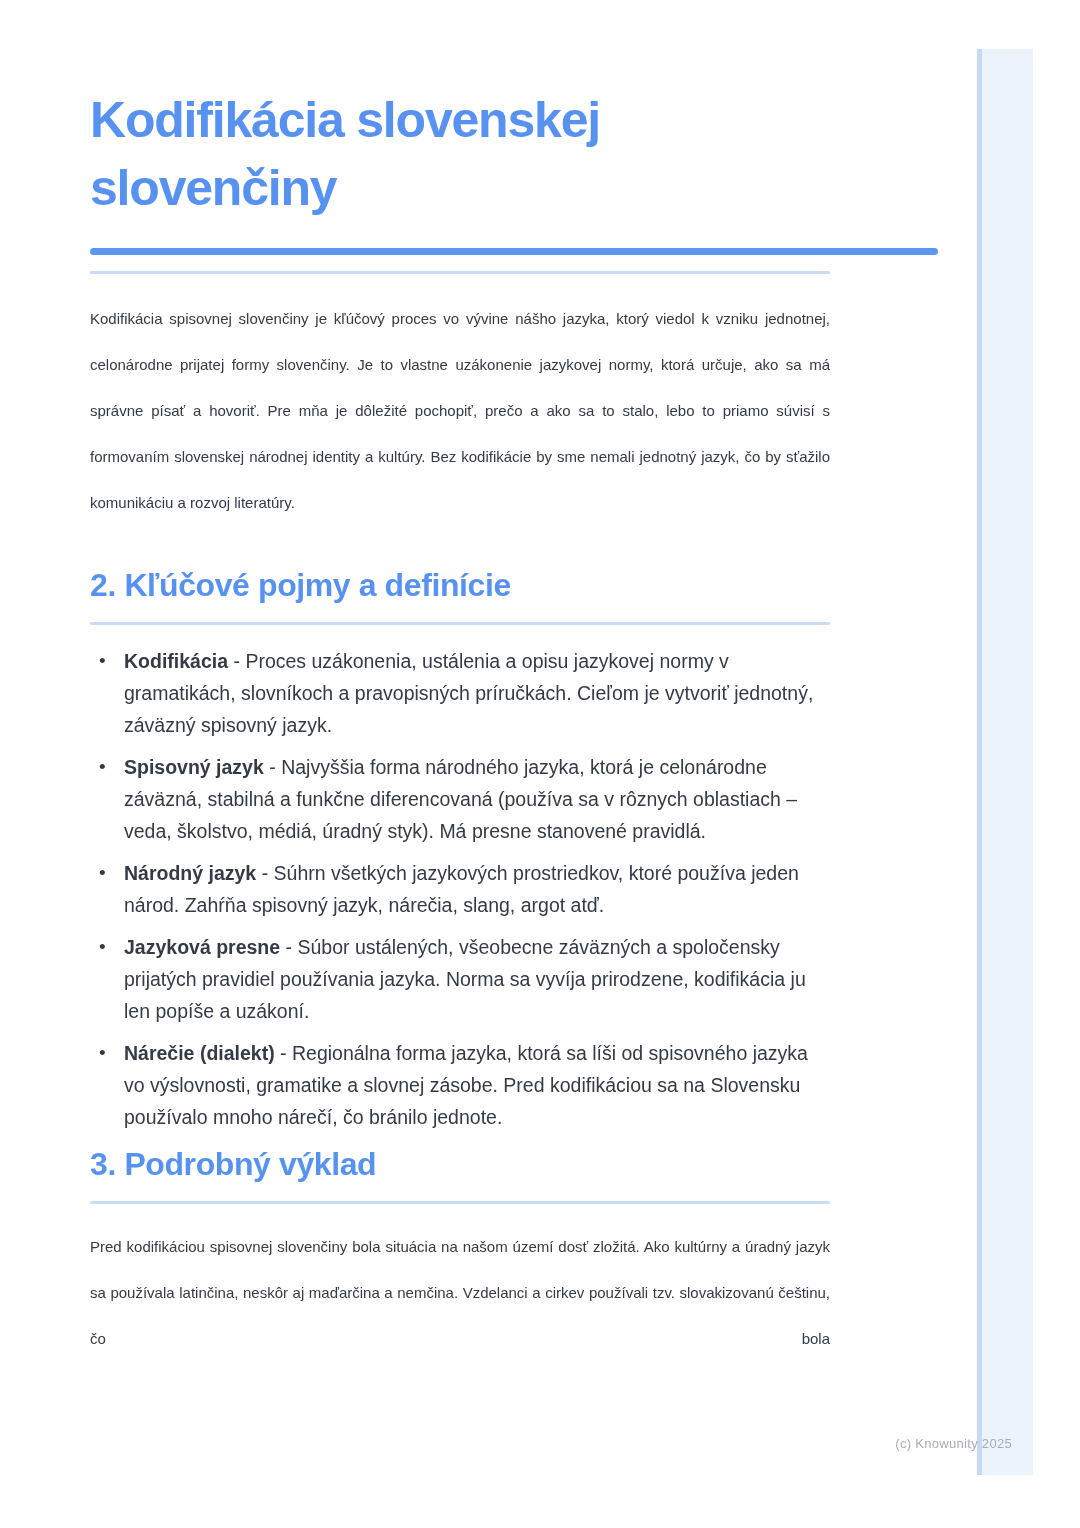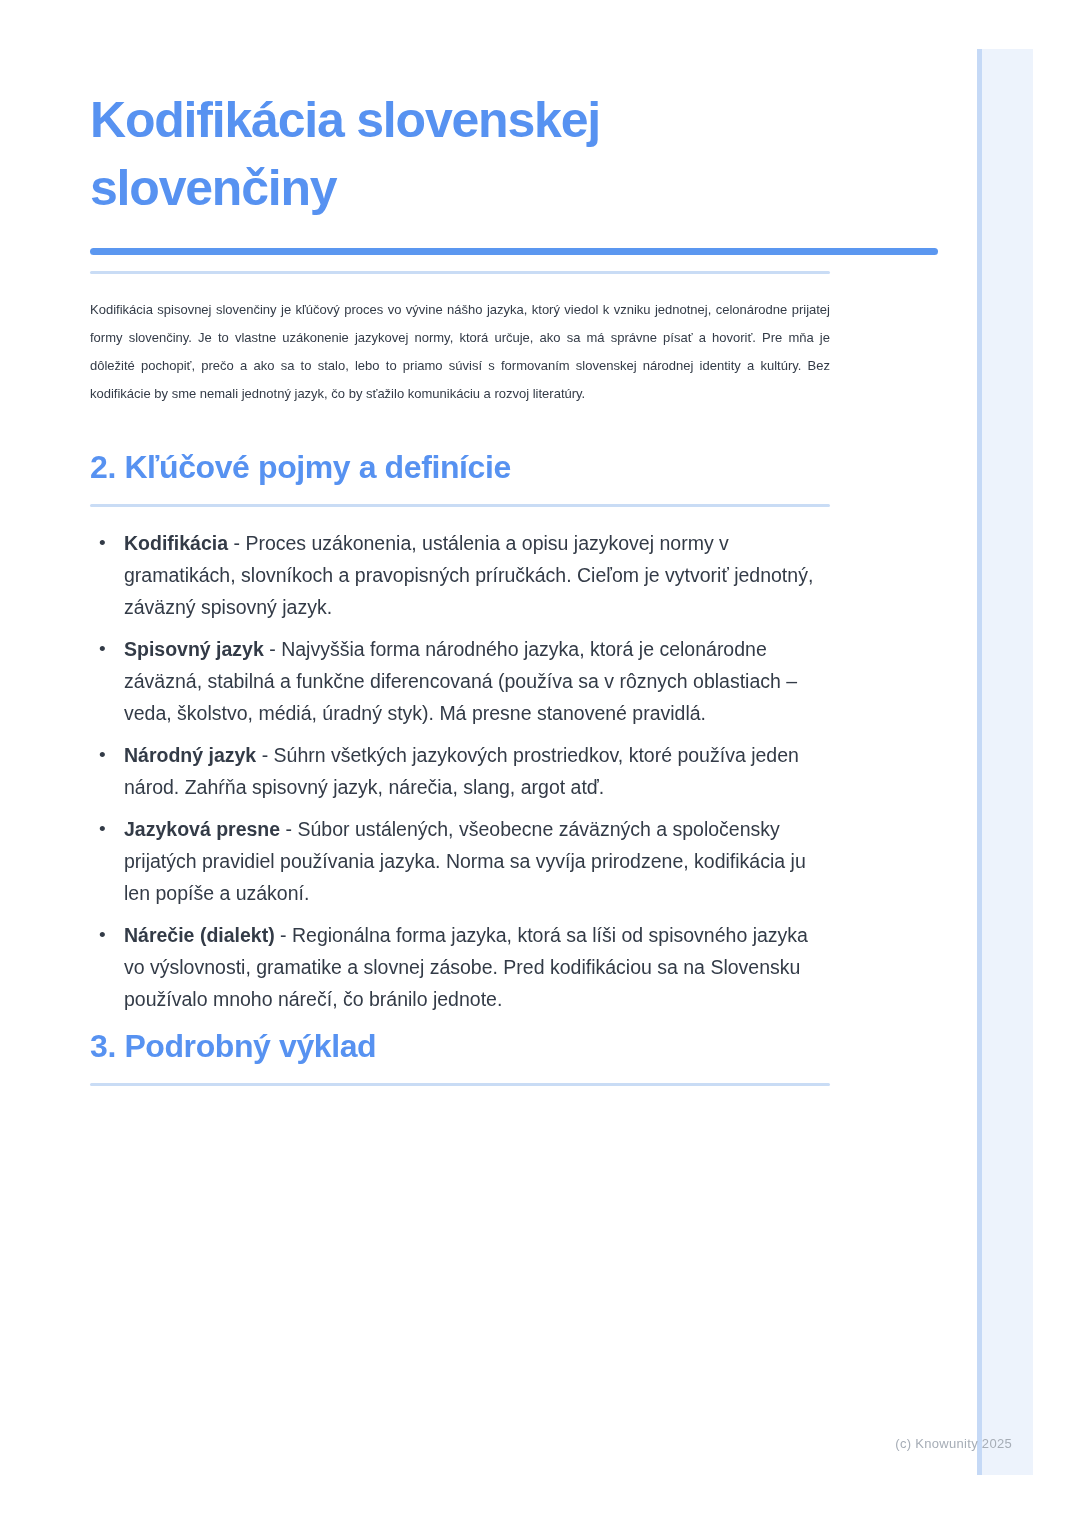--- a/index.html
+++ b/index.html
@@ -69,22 +69,22 @@
   .s2 h2.section-heading { margin-top: 38px; }
   .s3 h2.section-heading { }
   .h-rule {
     margin-top: 16px;
     width: 740px;
     height: 3px;
     border-radius: 1.5px;
     background: var(--rule-light);
   }
   p.body-text {
-    font-size: 13px;
-    line-height: 28px;
+    font-size: 15px;
+    line-height: 46px;
     text-align: justify;
     color: var(--text);
   }
   .s1 p.body-text { margin-top: 22px; }
   .s3 p.body-text { margin-top: 20px; text-align-last: justify; }
   ul.terms {
     list-style: none;
     margin-top: 20px;
   }
   ul.terms li {
@@ -154,19 +154,20 @@
         <li>
           <span class="bullet">•</span>
           <strong>Nárečie (dialekt)</strong><span> - Regionálna forma jazyka, ktorá sa líši od spisovného jazyka vo výslovnosti, gramatike a slovnej zásobe. Pred kodifikáciou sa na Slovensku používalo mnoho nárečí, čo bránilo jednote.</span>
         </li>
       </ul>
     </section>
 
     <section class="s3">
       <h2 class="section-heading">3. Podrobný výklad</h2>
       <div class="h-rule"></div>
+      <p class="body-text">Pred kodifikáciou spisovnej slovenčiny bola situácia na našom území dosť zložitá. Ako kultúrny a úradný jazyk sa používala latinčina, neskôr aj maďarčina a nemčina. Vzdelanci a cirkev používali tzv. slovakizovanú češtinu, čo bola</p>
     </section>
 
   </main>
 
   <div class="copyright">(c) Knowunity 2025</div>
 
 </div>
 
 </body></html>

